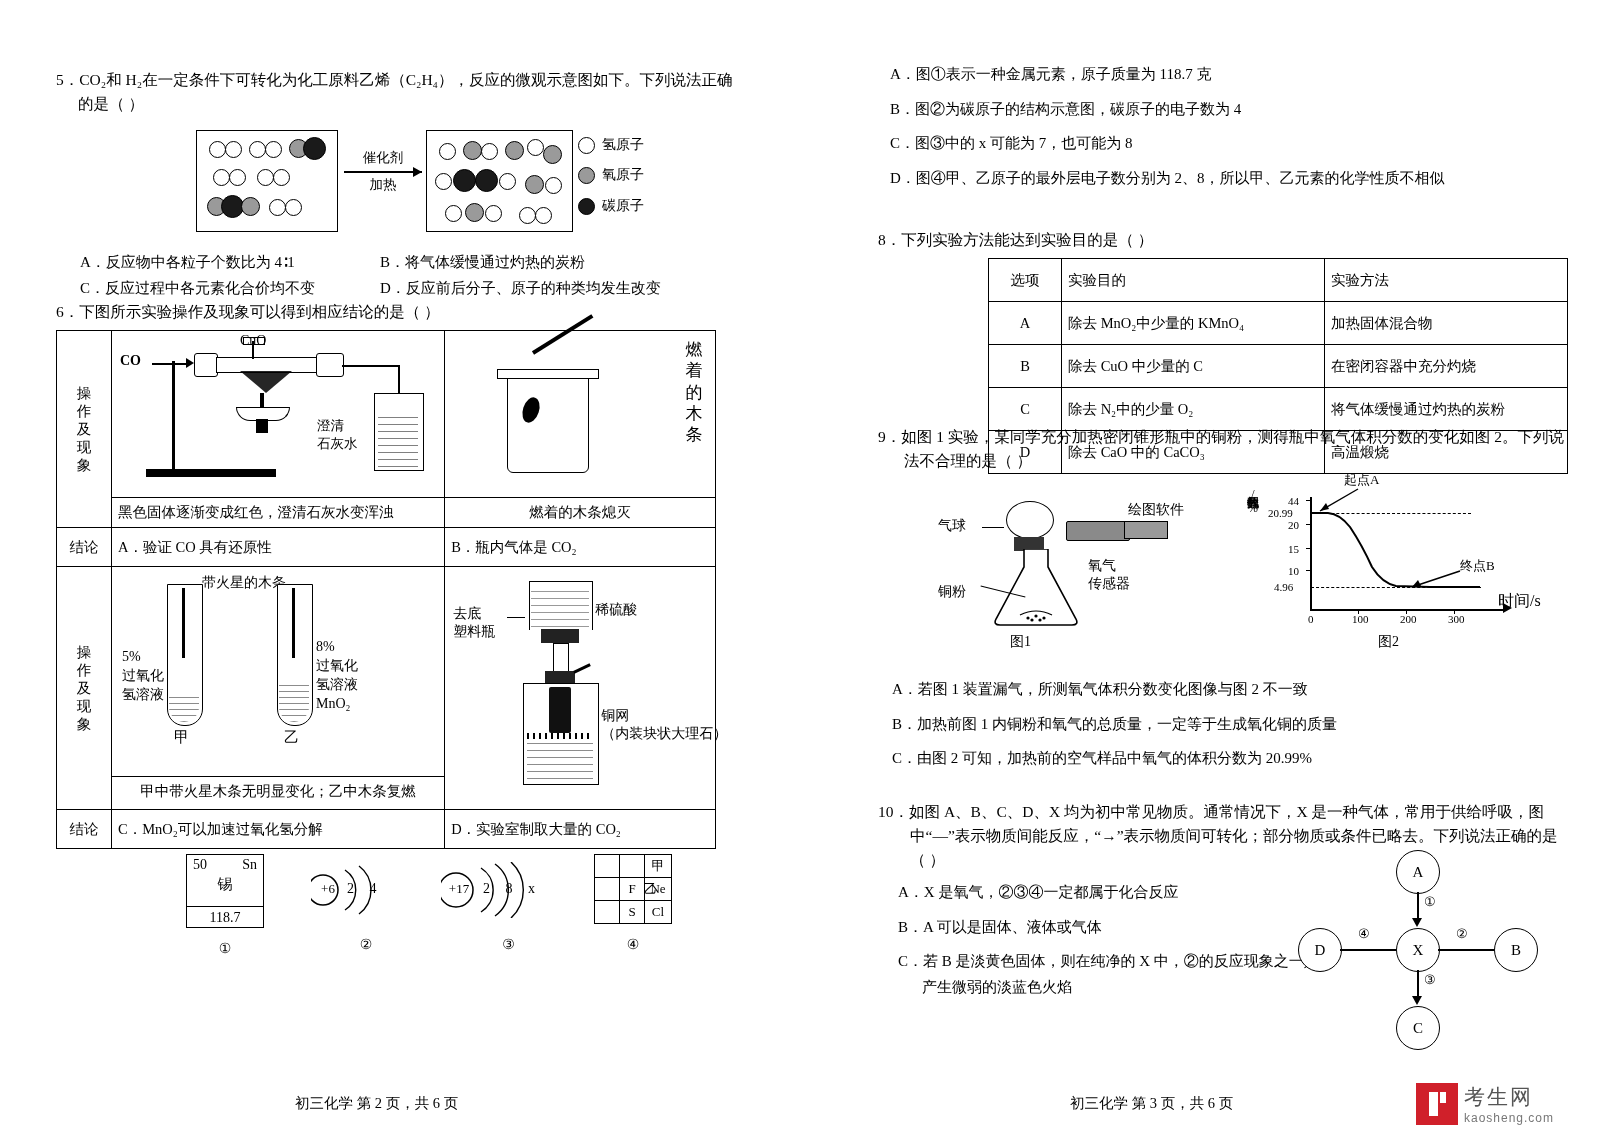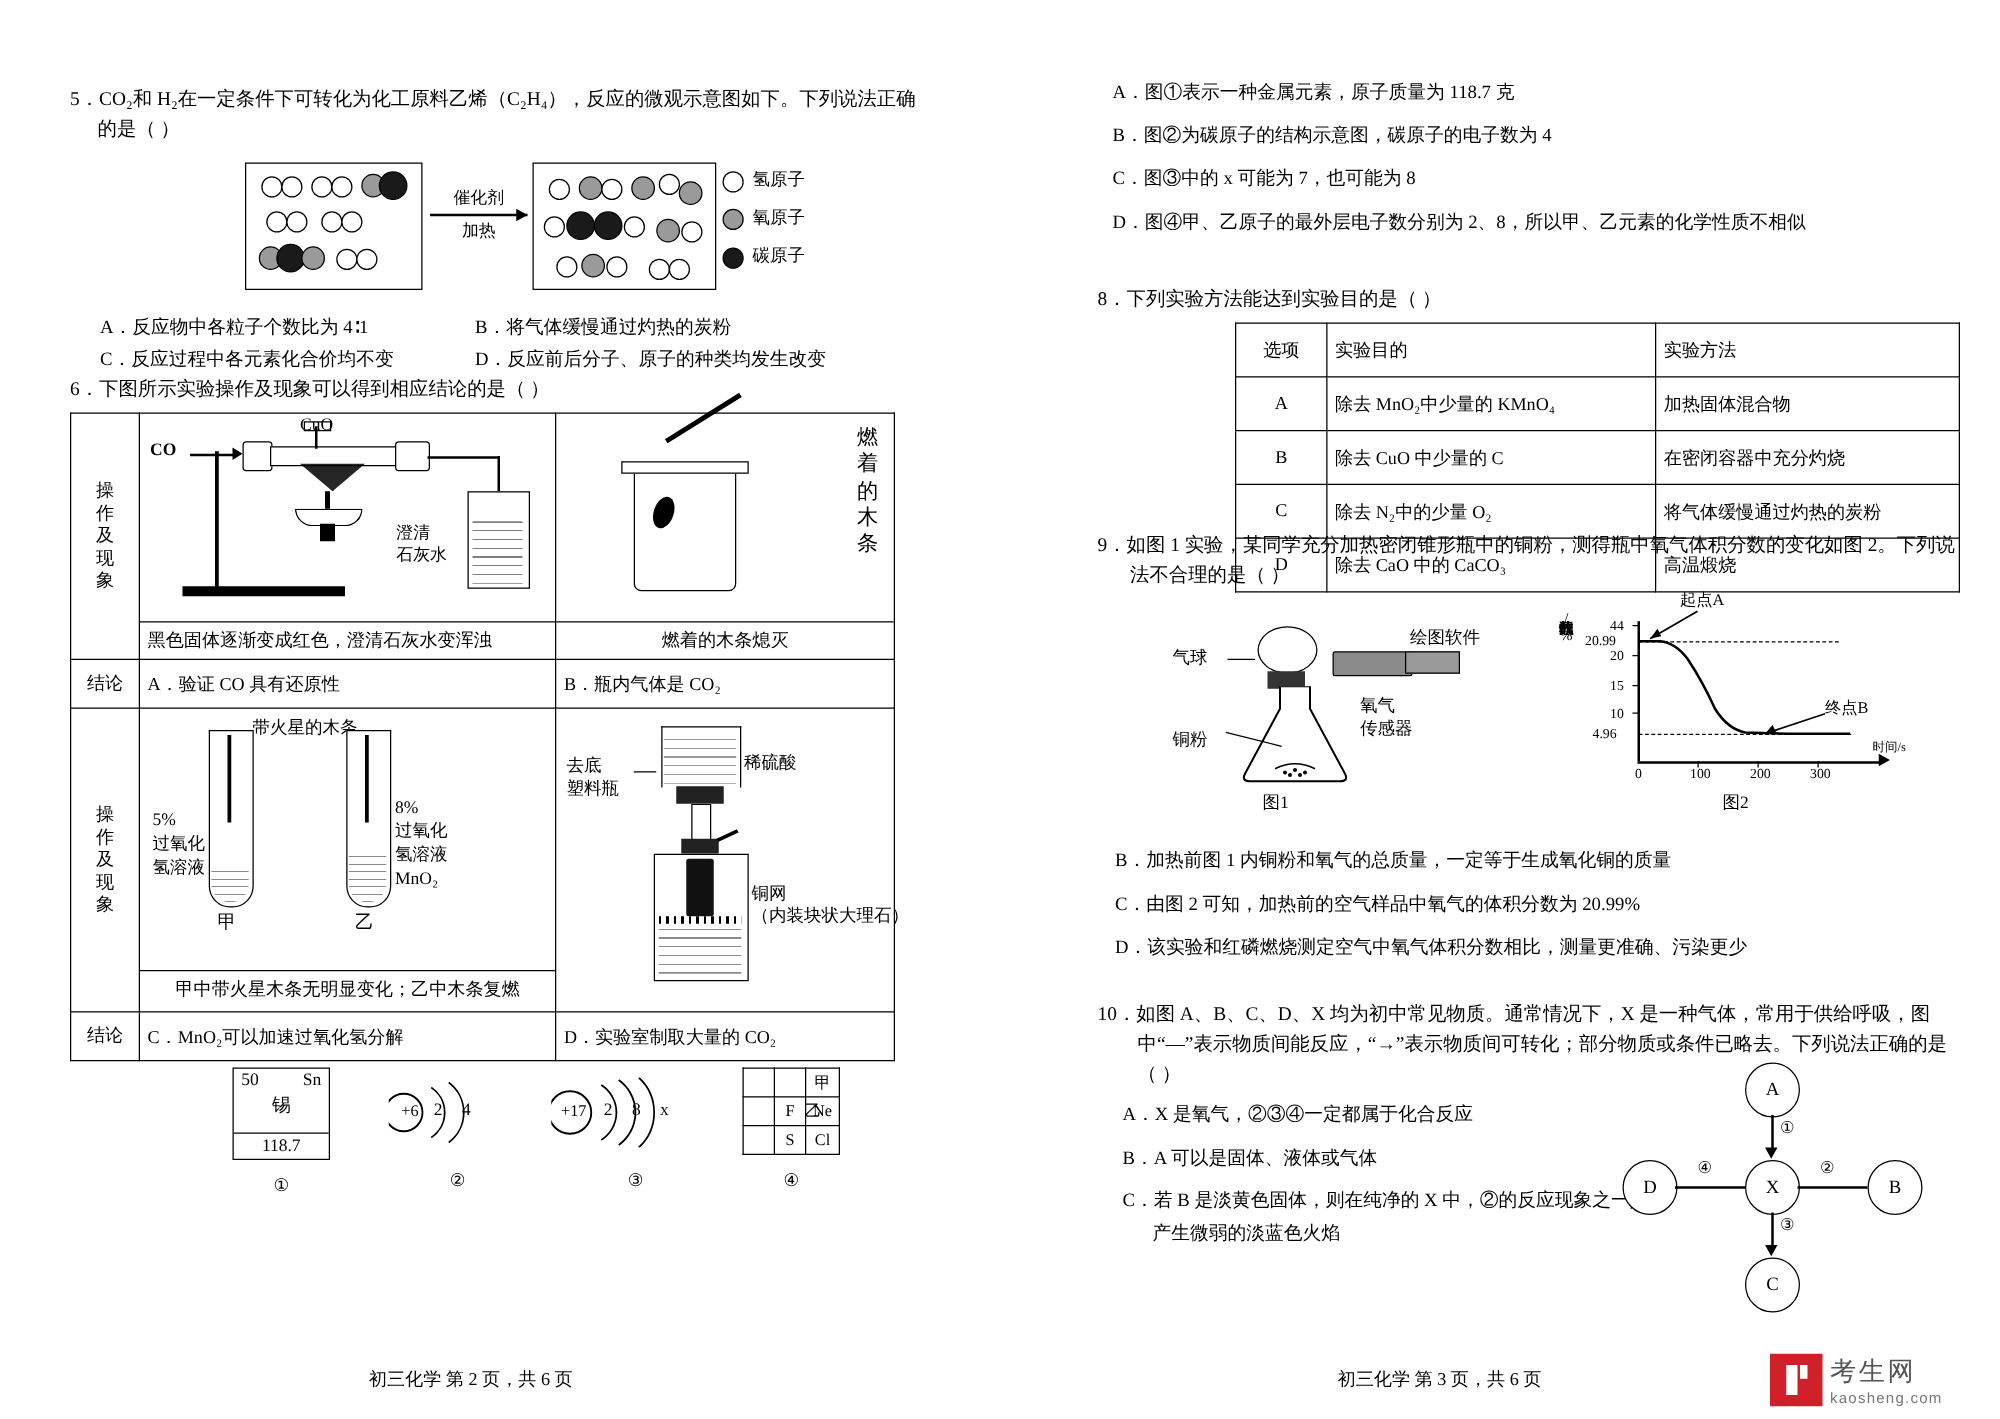--- a/index.html
+++ b/index.html
@@ -451,44 +451,44 @@
           <div style="position:absolute; left:63px; top:44px; width:160px; border-top:1.4px dashed #000;"></div>
           <div style="position:absolute; left:63px; top:118px; width:170px; border-top:1.4px dashed #000;"></div>
 
           <div class="xlab" style="left:60px; top:144px;">0</div>
           <div class="xlab" style="left:104px; top:144px;">100</div>
           <div class="xlab" style="left:152px; top:144px;">200</div>
           <div class="xlab" style="left:200px; top:144px;">300</div>
           <div class="tick" style="left:110px; top:140px; width:1.2px; height:5px;"></div>
           <div class="tick" style="left:158px; top:140px; width:1.2px; height:5px;"></div>
           <div class="tick" style="left:206px; top:140px; width:1.2px; height:5px;"></div>
-          <div style="position:absolute; left:250px; top:122px; font-size:10px;">时间/s</div>
+          <div style="position:absolute; left:250px; top:122px; font-size:16px;">时间/s</div>
 
           <svg style="position:absolute; left:62px; top:20px;" width="200" height="125" viewBox="0 0 200 125">
             <path d="M2 24 L18 24 Q30 25 40 38 Q52 56 62 78 Q72 94 86 97 L120 98 L170 98" fill="none" stroke="#000" stroke-width="2"></path>
           </svg>
 
           <div style="position:absolute; left:96px; top:2px; font-size:13px;">起点A</div>
           <svg style="position:absolute; left:62px; top:16px;" width="60" height="34" viewBox="0 0 60 34">
             <line x1="48" y1="4" x2="10" y2="26" stroke="#000" stroke-width="1.4"></line>
             <polygon points="10,26 19,24 16,18" fill="#000"></polygon>
           </svg>
           <div style="position:absolute; left:212px; top:88px; font-size:13px;">终点B</div>
           <svg style="position:absolute; left:150px; top:98px;" width="70" height="26" viewBox="0 0 70 26">
             <line x1="62" y1="4" x2="14" y2="20" stroke="#000" stroke-width="1.4"></line>
             <polygon points="14,20 23,19 20,13" fill="#000"></polygon>
           </svg>
           <div style="position:absolute; left:130px; top:164px; font-size:14px;">图2</div>
         </div>
       </div>
 
       <div class="opts" style="margin-top:30px; padding-left:14px;">
+        <div style="padding-left:26px; text-indent:-26px; margin-bottom:9px;">A．若图 1 装置漏气，所测氧气体积分数变化图像与图 2 不一致</div>
         <div style="padding-left:26px; text-indent:-26px; margin-bottom:9px;">B．加热前图 1 内铜粉和氧气的总质量，一定等于生成氧化铜的质量</div>
         <div style="padding-left:26px; text-indent:-26px; margin-bottom:9px;">C．由图 2 可知，加热前的空气样品中氧气的体积分数为 20.99%</div>
-        <div style="padding-left:26px; text-indent:-26px;">D．该实验和红磷燃烧测定空气中氧气体积分数相比，测量更准确、污染更少</div>
       </div>
     </div>
 
     <div style="position:absolute; left:8px; top:800px; width:700px;">
       <div class="q" style="padding-left:32px; text-indent:-32px; width:660px;">10．如图 A、B、C、D、X 均为初中常见物质。通常情况下，X 是一种气体，常用于供给呼吸，图中“—”表示物质间能反应，“→”表示物质间可转化；部分物质或条件已略去。下列说法正确的是（      ）</div>
       <div class="opts" style="margin-top:8px; padding-left:20px; width:430px;">
         <div style="padding-left:24px; text-indent:-24px; margin-bottom:9px;">A．X 是氧气，②③④一定都属于化合反应</div>
         <div style="padding-left:24px; text-indent:-24px; margin-bottom:9px;">B．A 可以是固体、液体或气体</div>
         <div style="padding-left:24px; text-indent:-24px; margin-bottom:9px;">C．若 B 是淡黄色固体，则在纯净的 X 中，②的反应现象之一是产生微弱的淡蓝色火焰</div>
       </div>

